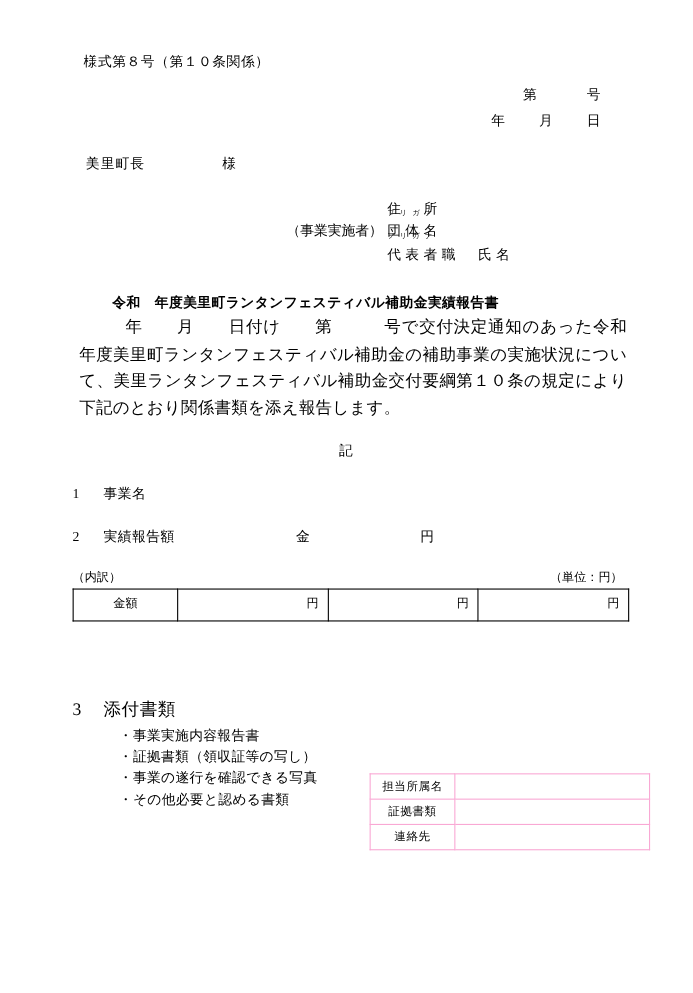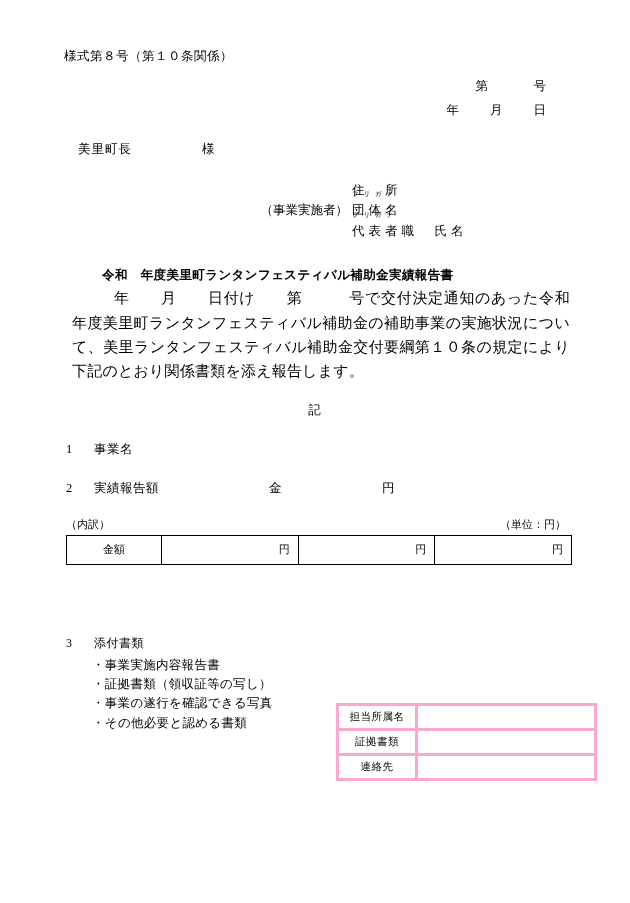--- a/index.html
+++ b/index.html
@@ -18,21 +18,21 @@
   .page {
     position: relative;
     width: 630px;
     height: 903px;
     box-sizing: border-box;
     padding: 48px 60px 0 60px;
   }
   .form-no {
     font-size: 12.5px;
     letter-spacing: 0.5px;
-    margin: 0 0 10px 4px;
+    margin: 0 0 10px 16px;
   }
   .doc-number-block {
     text-align: right;
     font-size: 12.5px;
     line-height: 1.9;
     margin: 0 22px 0 0;
   }
   .doc-number-block .ln {
     display: block;
     letter-spacing: 2px;
@@ -139,49 +139,49 @@
   table.breakdown td.amount-cell {
     text-align: right;
     padding-right: 8px;
     height: 24px;
   }
   table.breakdown td.label-cell {
     height: 24px;
   }
   .col1 { width: 86px; }
   .attach-title {
-    font-size: 12px;
+    font-size: 16px;
     margin: 70px 0 0 6px;
     letter-spacing: 0.5px;
   }
   .attach-title .num {
     display: inline-block;
     width: 28px;
   }
   .attach-list {
     font-size: 12.5px;
     margin: 4px 0 0 0;
     padding: 0;
     list-style: none;
     line-height: 1.55;
   }
   .attach-list li {
-    margin-left: 32px;
+    margin-left: 48px;
     letter-spacing: 0.3px;
   }
   table.contact {
     border-collapse: collapse;
     position: absolute;
     left: 336px;
     top: 703px;
     width: 238px;
     table-layout: fixed;
   }
   table.contact td {
-    border: 3px solid #f9a8d4;
+    border: 1px solid #f9a8d4;
     height: 20px;
     font-size: 10.5px;
     padding: 1px 4px;
     vertical-align: middle;
   }
   table.contact td.key {
     width: 68px;
     text-align: center;
     letter-spacing: 0.5px;
   }

